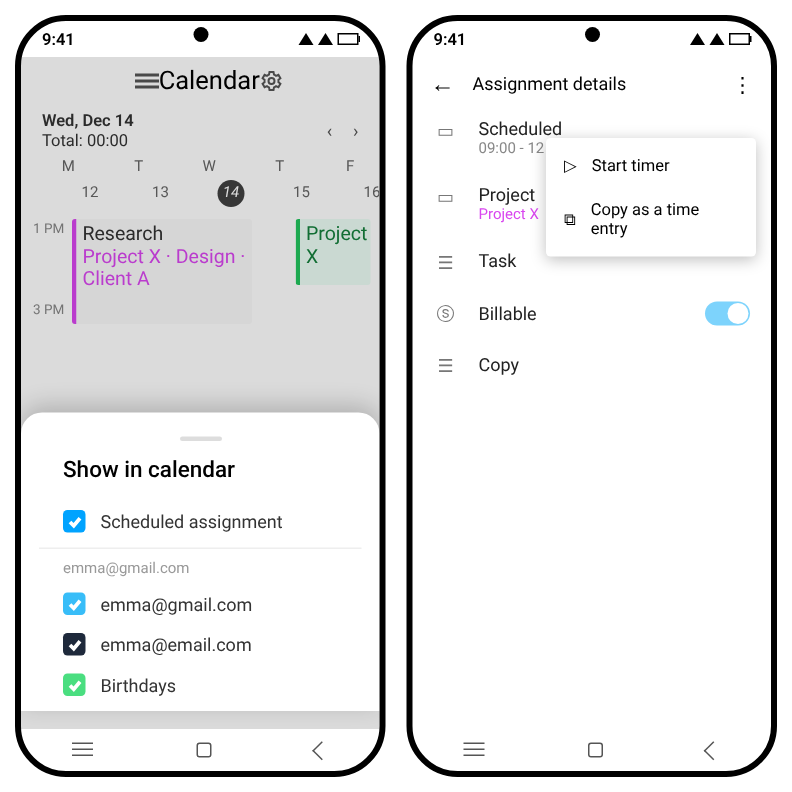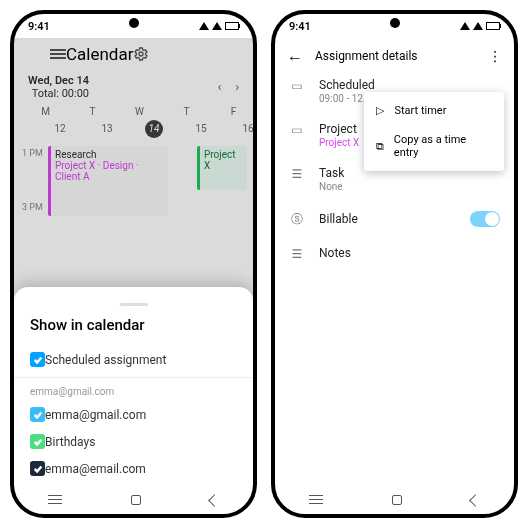--- a/index.html
+++ b/index.html
@@ -7,40 +7,40 @@
   .phone { flex: 1; border: 4px solid #000000; border-radius: 34px; overflow: hidden; position: relative; background: #fff; display: flex; flex-direction: column; }
   .notch { position: absolute; top: 4px; left: 50%; transform: translateX(-50%); width: 10px; height: 10px; background: #000; border-radius: 50%; z-index: 10; }
   .statusbar { height: 24px; display: flex; justify-content: space-between; align-items: center; padding: 0 14px; font-size: 11px; font-weight: 600; }
   .statusbar .right { display: flex; gap: 3px; align-items: center; }
   .tri { width: 0; height: 0; border-left: 5px solid transparent; border-right: 5px solid transparent; border-bottom: 8px solid #000; }
   .bat { width: 14px; height: 8px; border: 1px solid #000; position: relative; }
   .bat::after { content: ""; position: absolute; right: -2px; top: 1px; width: 1px; height: 4px; background: #000; }
   .screen { flex: 1; position: relative; overflow: hidden; }
   
   .dim { position: absolute; inset: 0; background: rgba(0,0,0,0.14); }
-  .appbar { display: flex; align-items: center; justify-content: flex-start; padding: 6px 24px; margin-left: 12px; }
+  .appbar { display: flex; align-items: center; justify-content: center; padding: 6px 24px; margin-left: 12px; }
   .appbar .title { font-size: 17px; }
   .ham { width: 16px; }
   .ham div { height: 2px; background: #555; margin: 2px 0; }
   .datehdr { padding: 4px 14px 6px; font-size: 11px; display:flex; justify-content:space-between; align-items:center; }
-  .datehdr .lbl { color:#333;text-align:right; }
+  .datehdr .lbl { color:#333; }
   .datehdr .nav { display:flex; gap:14px; color:#555; font-size:12px; }
   .wk { display: flex; padding: 0 8px 6px; }
   .wk .d { flex: 1; text-align: center; font-size: 10px; color: #666; }
   .wk .d .dow { display:block; margin-bottom:3px; }
   .wk .d .num { display:inline-block; width:18px; height:18px; line-height:18px; border-radius:50%;margin-left:29px; }
   .wk .d.today .num { background:#404040; color:#fff;font-style:italic; }
   .wk .d.mute .num { color:#bbb; }
   .calbody { position: relative; height: 90px; font-size:9px; color:#888; }
   .hour { position:absolute; left:8px; }
-  .ev { position:absolute; border-left:3px solid; background:#fafafa; padding:3px 4px; font-size:10px; border-radius:2px; }
-  .sheet { position:absolute; left:0; right:0; bottom:0; background:#fff; border-radius:14px 14px 0 0; padding: 16px 16px 4px; box-shadow: 0 -4px 16px rgba(0,0,0,0.2); }
+  .ev { position:absolute; border-left:3px solid; background:#fafafa; padding:3px 4px; font-size:13px; border-radius:2px; }
+  .sheet { position:absolute; left:0; right:0; bottom:12px; background:#fff; border-radius:14px 14px 0 0; padding: 16px 28px 4px; box-shadow: 0 -4px 16px rgba(0,0,0,0.2); }
   .handle { width:28px; height:3px; background:#ddd; border-radius:2px; margin:0 auto 10px; }
   .sheet h3 { font-size:15px; font-weight:500; margin-bottom:12px; }
-  .chk { display:flex; align-items:center; padding:6px 0; font-size:12px; color:#333; }
+  .chk { display:flex; align-items:center; gap:10px; padding:6px 0; font-size:12px; color:#333; }
   .box { width:15px; height:15px; border-radius:3px; display:flex; align-items:center; justify-content:center; }
   .box svg { width:10px; height:10px; stroke:#fff; fill:none; stroke-width:3; }
   .divi { height:1px; background:#eee; margin:4px -16px; }
   .subh { font-size:10px; color:#999; padding:4px 0; }
   .navbar { height:28px; display:flex; justify-content:space-around; align-items:center; border-top:0; }
   .navbar .sq { width:10px; height:10px; border:1.5px solid #555; border-radius:2px; }
   .navbar .bk { width:9px; height:9px; border-left:1.5px solid #555; border-bottom:1.5px solid #555; transform:rotate(45deg); }
   .navbar .rc { width:14px; height:2px; border-top:1.5px solid #555; position:relative; }
   .navbar .rc::before,.navbar .rc::after { content:""; position:absolute; width:14px; height:0; border-top:1.5px solid #555; }
   .navbar .rc::before{top:-5px;} .navbar .rc::after{top:3px;}
@@ -132,34 +132,34 @@
       <div id="chks">
           <div class="chk">
             <div class="box" style="background:#38bdf8">
               <svg viewBox="0 0 12 12">
                 <path d="M2 6l3 3 5-6"></path>
               </svg>
             </div>
             <span>emma@gmail.com</span>
           </div>
           <div class="chk">
+            <div class="box" style="background:#1e293b">
+              <svg viewBox="0 0 12 12">
+                <path d="M2 6l3 3 5-6"></path>
+              </svg>
+            </div>
+            <span>emma@email.com</span>
+          </div>
+          <div class="chk">
             <div class="box" style="background:#4ade80">
               <svg viewBox="0 0 12 12">
                 <path d="M2 6l3 3 5-6"></path>
               </svg>
             </div>
             <span>Birthdays</span>
-          </div>
-          <div class="chk">
-            <div class="box" style="background:#1e293b">
-              <svg viewBox="0 0 12 12">
-                <path d="M2 6l3 3 5-6"></path>
-              </svg>
-            </div>
-            <span>emma@email.com</span>
           </div>
         </div>
     </div>
   </div>
   <div class="navbar">
     <div class="rc"></div>
     <div class="sq"></div>
     <div class="bk"></div>
   </div>
 </div>
@@ -191,34 +191,33 @@
       <div class="ic">▭</div>
       <div class="body">
           <div class="lbl">Project</div>
           <div class="sub pink">Project X</div>
         </div>
     </div>
     <div class="row">
       <div class="ic">☰</div>
       <div class="body">
           <div class="lbl">Task</div>
-          <div class="sub">None</div>
         </div>
     </div>
     <div class="row" style="align-items:center">
       <div class="ic">ⓢ</div>
       <div class="body">
           <div class="lbl">Billable</div>
         </div>
       <div class="toggle"></div>
     </div>
     <div class="row">
       <div class="ic">☰</div>
       <div class="body">
-          <div class="lbl">Notes</div>
+          <div class="lbl">Copy</div>
         </div>
     </div>
     <div class="menu">
       <div class="mi">
           <span>▷</span>
           <span>Start timer</span>
         </div>
       <div class="mi">
           <span>⧉</span>
           <span>Copy as a time entry</span>

